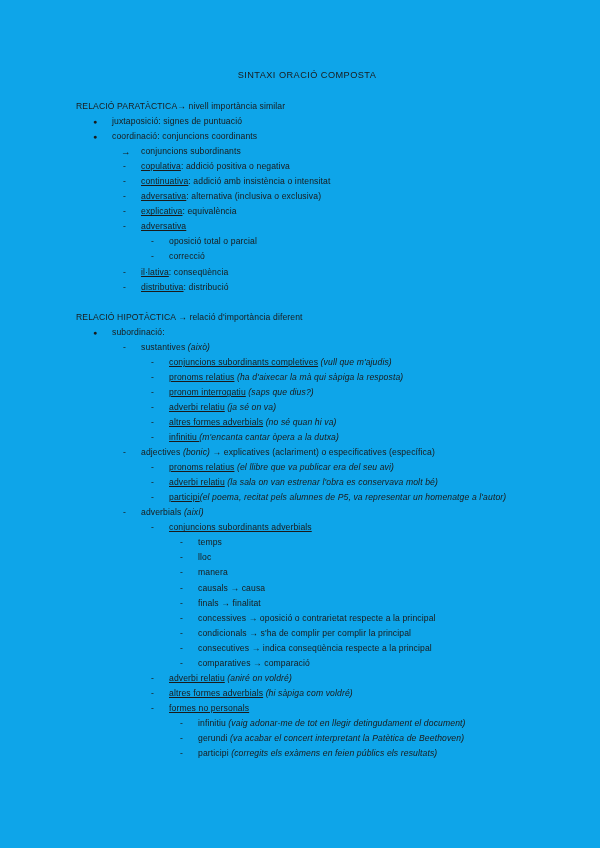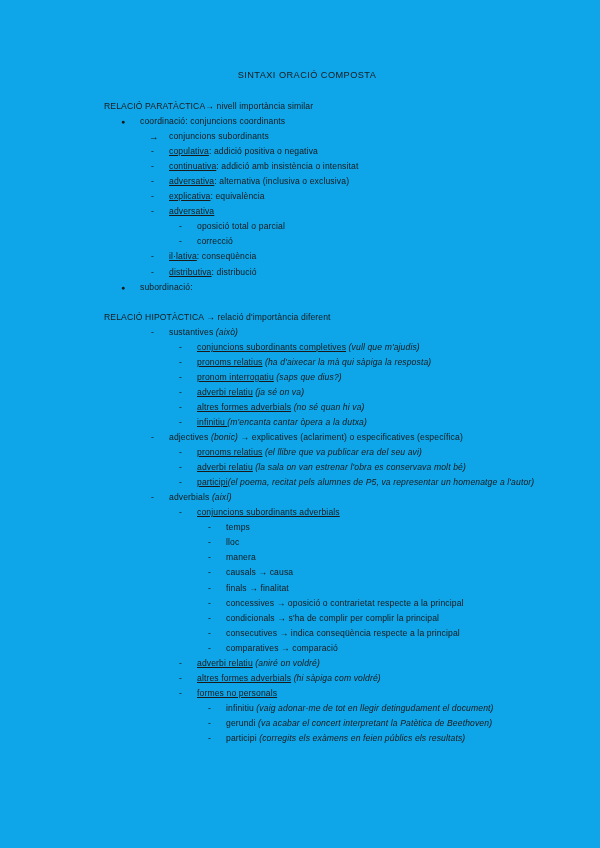--- a/index.html
+++ b/index.html
@@ -31,21 +31,20 @@
     margin: 0;
     padding-top: 66px;
     padding-left: 14px;
     font-weight: normal;
     color: #1a1a1a;
   }
   .body-block {
     padding-left: 72px;
     padding-right: 30px;
     padding-top: 19px;
-    margin-left: 28px;
   }
   .line {
     font-size: 8.6px;
     line-height: 15.05px;
     letter-spacing: 0.12px;
     white-space: normal;
     position: relative;
     color: #1a1a1a;
   }
   .line.gap-before {
@@ -87,33 +86,34 @@
 </style>
 </head>
 <body>
 
 <div class="page">
 
   <h1 class="doc-title">SINTAXI ORACIÓ COMPOSTA</h1>
 
   <div class="body-block" id="body-block">
       <div class="line lv0">RELACIÓ PARATÀCTICA→ nivell importància similar</div>
+      <div class="line lv1"><span class="marker bullet">●</span><span class="txt">juxtaposició: signes de puntuació</span></div>
       <div class="line lv1"><span class="marker bullet">●</span><span class="txt">coordinació: conjuncions coordinants</span></div>
       <div class="line lv2"><span class="marker arrow">→</span><span class="txt">conjuncions subordinants</span></div>
       <div class="line lv2"><span class="marker dash">-</span><span class="txt u">copulativa</span><span class="txt">: addició positiva o negativa</span></div>
       <div class="line lv2"><span class="marker dash">-</span><span class="txt u">continuativa</span><span class="txt">: addició amb insistència o intensitat</span></div>
       <div class="line lv2"><span class="marker dash">-</span><span class="txt u">adversativa</span><span class="txt">: alternativa (inclusiva o exclusiva)</span></div>
       <div class="line lv2"><span class="marker dash">-</span><span class="txt u">explicativa</span><span class="txt">: equivalència</span></div>
       <div class="line lv2"><span class="marker dash">-</span><span class="txt u">adversativa</span></div>
       <div class="line lv3"><span class="marker dash">-</span><span class="txt">oposició total o parcial</span></div>
       <div class="line lv3"><span class="marker dash">-</span><span class="txt">correcció</span></div>
       <div class="line lv2"><span class="marker dash">-</span><span class="txt u">il·lativa</span><span class="txt">: conseqüència</span></div>
       <div class="line lv2"><span class="marker dash">-</span><span class="txt u">distributiva</span><span class="txt">: distribució</span></div>
+      <div class="line lv0 gap-before">RELACIÓ HIPOTÀCTICA → relació d'importància diferent</div>
       <div class="line lv1"><span class="marker bullet">●</span><span class="txt">subordinació:</span></div>
-      <div class="line lv0 gap-before">RELACIÓ HIPOTÀCTICA → relació d'importància diferent</div>
       <div class="line lv2"><span class="marker dash">-</span><span class="txt">sustantives </span><span class="txt it">(això)</span></div>
       <div class="line lv3"><span class="marker dash">-</span><span class="txt u">conjuncions subordinants completives</span><span class="txt"> </span><span class="txt it">(vull que m'ajudis)</span></div>
       <div class="line lv3"><span class="marker dash">-</span><span class="txt u">pronoms relatius</span><span class="txt"> </span><span class="txt it">(ha d'aixecar la mà qui sàpiga la resposta)</span></div>
       <div class="line lv3"><span class="marker dash">-</span><span class="txt u">pronom interrogatiu</span><span class="txt"> </span><span class="txt it">(saps que dius?)</span></div>
       <div class="line lv3"><span class="marker dash">-</span><span class="txt u">adverbi relatiu</span><span class="txt"> </span><span class="txt it">(ja sé on va)</span></div>
       <div class="line lv3"><span class="marker dash">-</span><span class="txt u">altres formes adverbials</span><span class="txt"> </span><span class="txt it">(no sé quan hi va)</span></div>
       <div class="line lv3"><span class="marker dash">-</span><span class="txt u">infinitiu </span><span class="txt it">(m'encanta cantar òpera a la dutxa)</span></div>
       <div class="line lv2"><span class="marker dash">-</span><span class="txt">adjectives </span><span class="txt it">(bonic)</span><span class="txt"> → explicatives (aclariment) o especificatives (específica)</span></div>
       <div class="line lv3"><span class="marker dash">-</span><span class="txt u">pronoms relatius</span><span class="txt"> </span><span class="txt it">(el llibre que va publicar era del seu avi)</span></div>
       <div class="line lv3"><span class="marker dash">-</span><span class="txt u">adverbi relatiu</span><span class="txt"> </span><span class="txt it">(la sala on van estrenar l'obra es conservava molt bé)</span></div>

